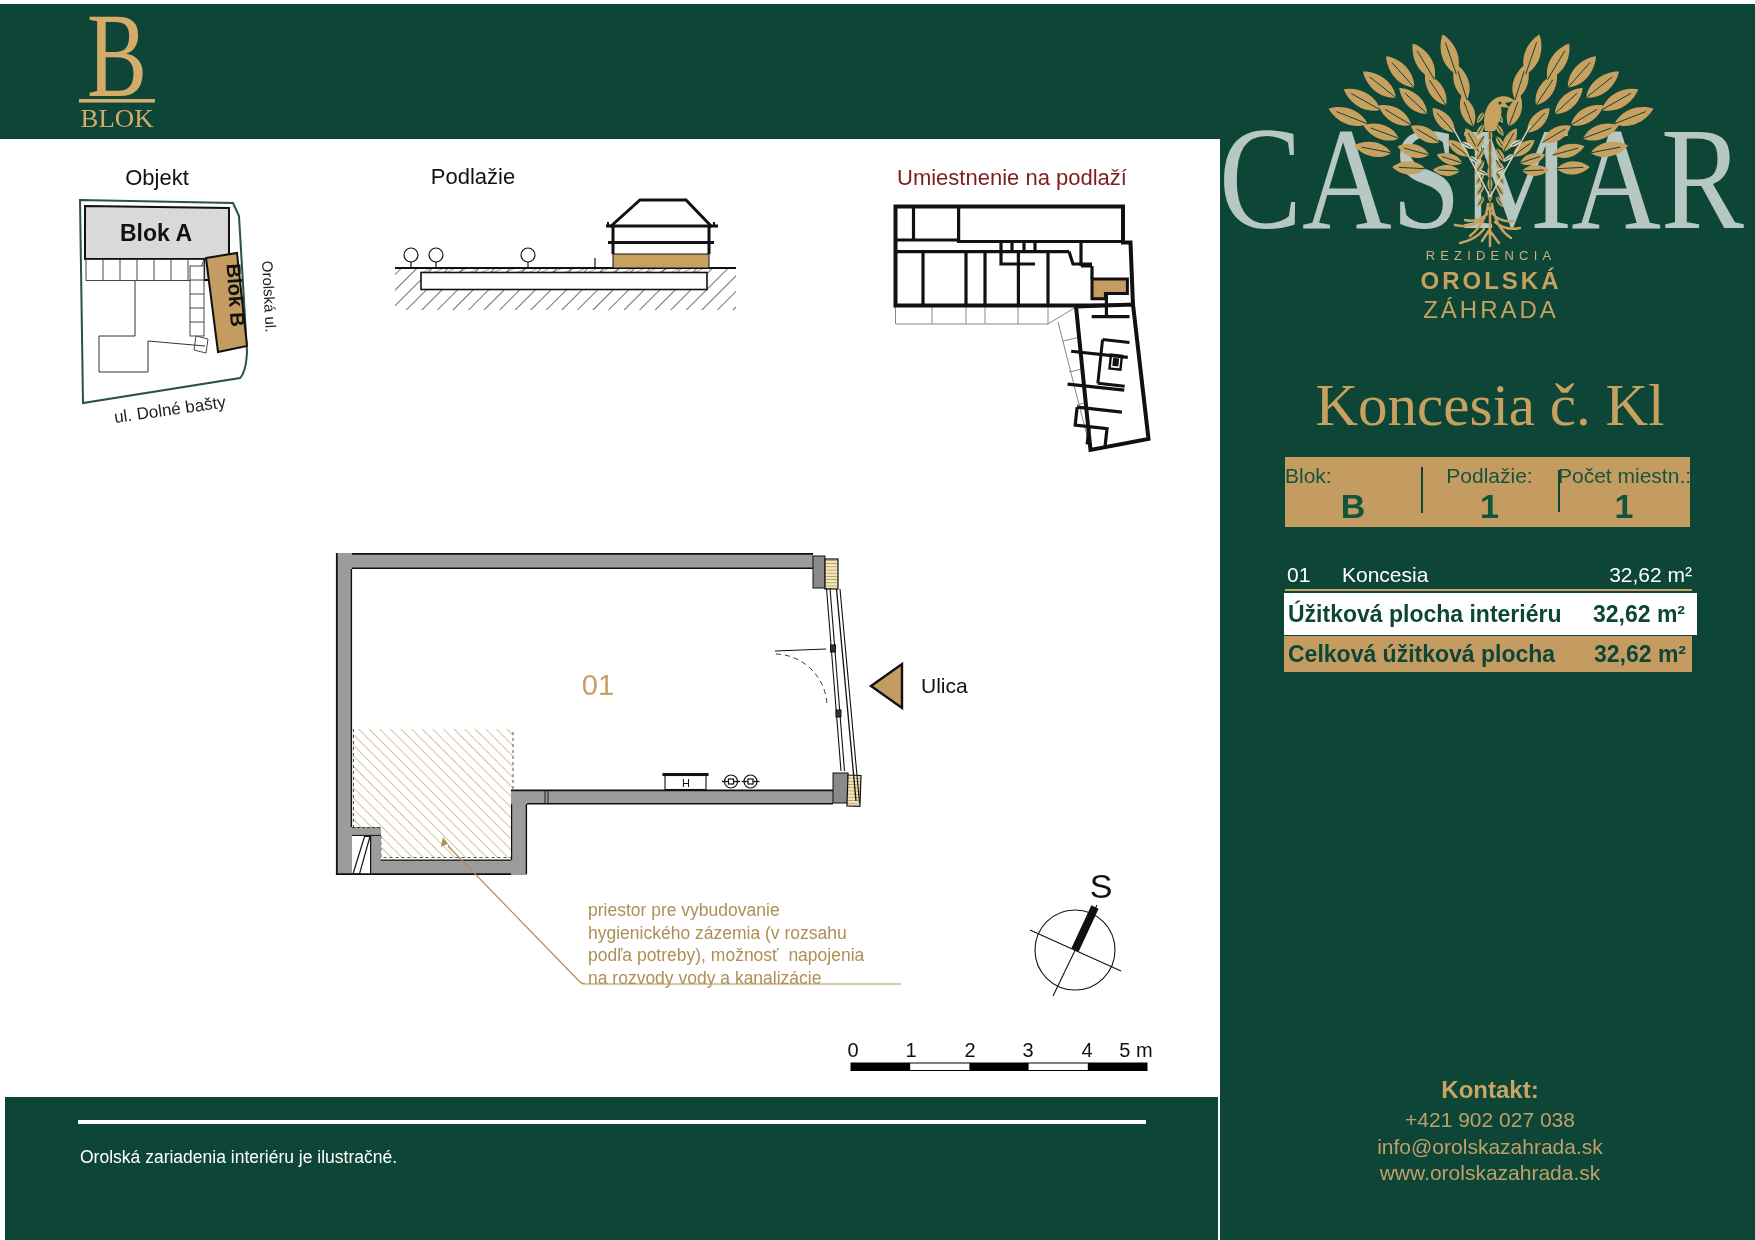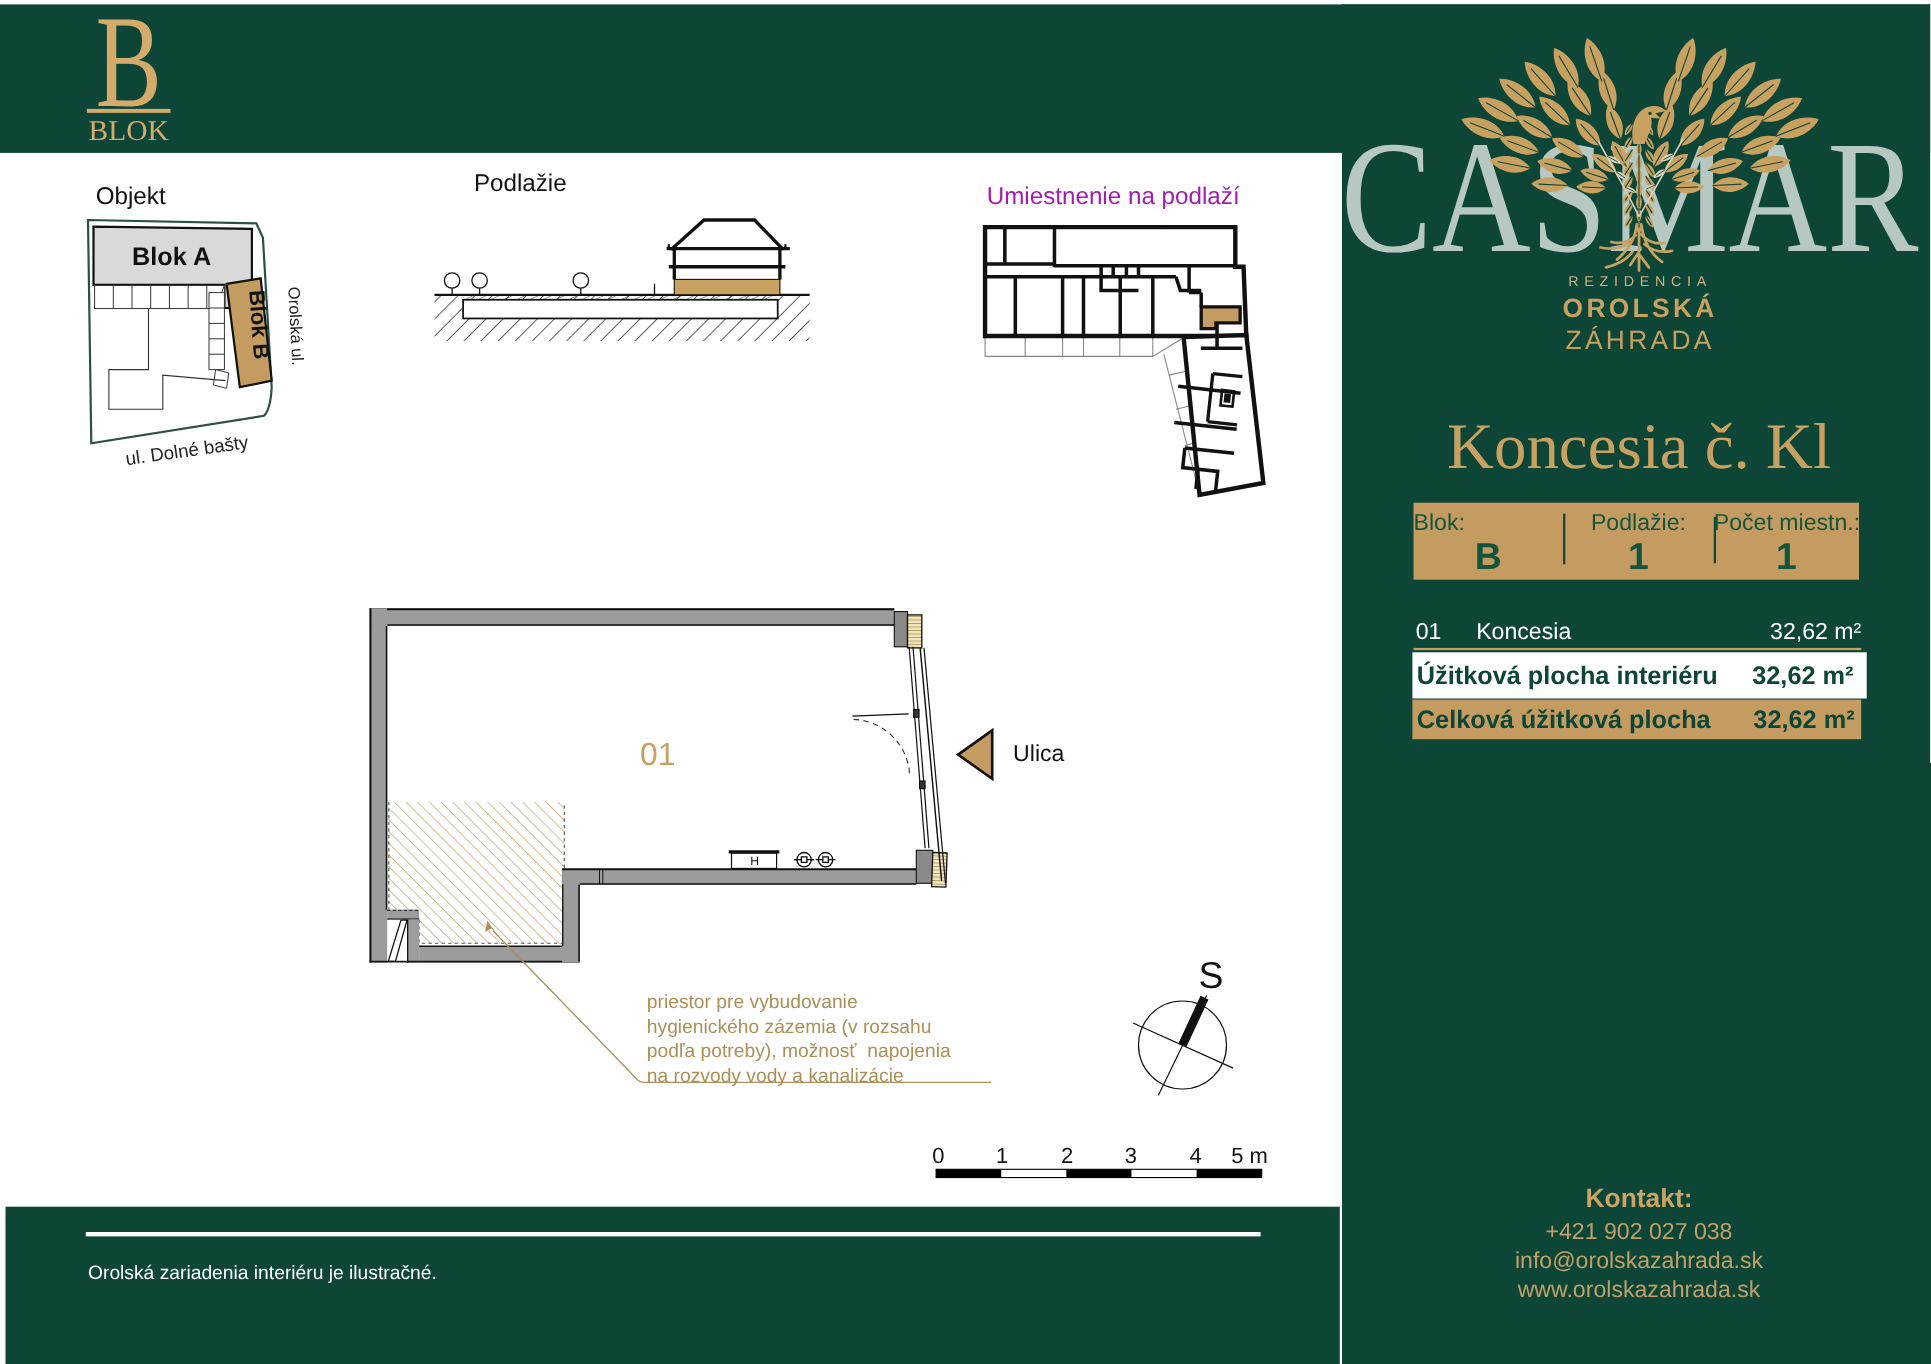--- a/index.html
+++ b/index.html
@@ -14,21 +14,21 @@
 
 <div class="abs" style="left:5px;top:1097px;width:1213px;height:143px;background:#0d4636"></div>
 
 <div class="abs" style="left:60px;top:0px;width:120px;height:139px">
 <svg width="120" height="139" viewBox="60 0 120 139">
 <text x="117" y="96" text-anchor="middle" textLength="60" lengthAdjust="spacingAndGlyphs" font-family="Liberation Serif, serif" font-size="120" fill="#d5ab6c">B</text>
 <rect x="79" y="99" width="76" height="3.6" fill="#d5ab6c"></rect>
 <text x="117" y="127" text-anchor="middle" textLength="73" lengthAdjust="spacingAndGlyphs" font-family="Liberation Serif, serif" font-size="26" fill="#d5ab6c">BLOK</text>
 </svg></div>
 
-<div class="abs" style="left:87px;top:165px;width:140px;font-size:22px;color:#111">Objekt</div>
+<div class="abs" style="left:87px;top:165px;width:140px;text-align:center;font-size:22px;color:#111">Objekt</div>
 
 <div class="abs" style="left:60px;top:190px;width:280px;height:240px">
 <svg width="280" height="240" viewBox="60 190 280 240">
 
 <path d="M80,200 L233,203 L239,216 L247,352 Q246,372 240,378 L83,403 Z" fill="none" stroke="#2a5244" stroke-width="2"></path>
 
 <g>
           <path d="M85,206 L229,208 L229,280 L204,280 L204,259 L85,259 Z" fill="#d9d9d9" stroke="#111" stroke-width="2"></path>
         </g>
 
@@ -50,21 +50,21 @@
 <text x="0" y="0" font-size="20" font-weight="bold" fill="#111" transform="translate(226.5,264) rotate(86)">Blok B</text>
         </g>
 
 <text x="156" y="241" text-anchor="middle" font-size="23" font-weight="bold" fill="#111">Blok A</text>
 
 <text x="0" y="0" font-size="15" fill="#222" transform="translate(262,261) rotate(87)">Orolská ul.</text>
 
 <text x="0" y="0" font-size="17" fill="#222" transform="translate(115,423) rotate(-8)">ul. Dolné bašty</text>
 </svg></div>
 
-<div class="abs" style="left:403px;top:154px;width:140px;text-align:center;font-size:22px;color:#111">Podlažie</div>
+<div class="abs" style="left:403px;top:164px;width:140px;text-align:center;font-size:22px;color:#111">Podlažie</div>
 
 <div class="abs" style="left:390px;top:190px;width:360px;height:130px">
 <svg width="360" height="130" viewBox="390 190 360 130">
 <defs>
 <pattern id="earth" width="11" height="11" patternUnits="userSpaceOnUse" patternTransform="rotate(45)">
 <line x1="0" y1="0" x2="0" y2="11" stroke="#111" stroke-width="1.2"></line>
 </pattern>
 <pattern id="dense" width="5" height="5" patternUnits="userSpaceOnUse" patternTransform="rotate(65)">
 <line x1="0" y1="0" x2="0" y2="5" stroke="#222" stroke-width="0.8"></line>
 </pattern>
@@ -100,21 +100,21 @@
 
 <g stroke="#111" fill="none">
 <path d="M613,254 V225 M709,254 V225" stroke-width="3"></path>
 <path d="M608,242.5 h106 M606,226 h112" stroke-width="3"></path>
 <path d="M608,226 v-4 M714,226 v-4" stroke-width="2"></path>
 </g>
 
 <path d="M610,227 L640,200 L686,200 L712,227" fill="none" stroke="#111" stroke-width="3"></path>
 </svg></div>
 
-<div class="abs" style="left:897px;top:165px;width:240px;font-size:22px;color:#a21caf">Umiestnenie na podlaží</div>
+<div class="abs" style="left:897px;top:165px;width:240px;font-size:22px;color:#7f1d1d">Umiestnenie na podlaží</div>
 
 <div class="abs" style="left:880px;top:195px;width:300px;height:265px">
 <svg width="300" height="265" viewBox="880 195 300 265">
 
 <g fill="none" stroke="#888" stroke-width="1">
 <path d="M895.5,306 V324 H1048 L1076,307 M932,306 V323.5 M966,306 V323.5 M985,306 V323.5 M1018,306 V324 M1048,306 V324"></path>
 <path d="M1058,322 L1090.5,449.5 M1063,341 L1080,337 M1069,372 L1086,368 M1077,405 L1092,401"></path>
 </g>
 
 <g fill="#fff" stroke="#111">

